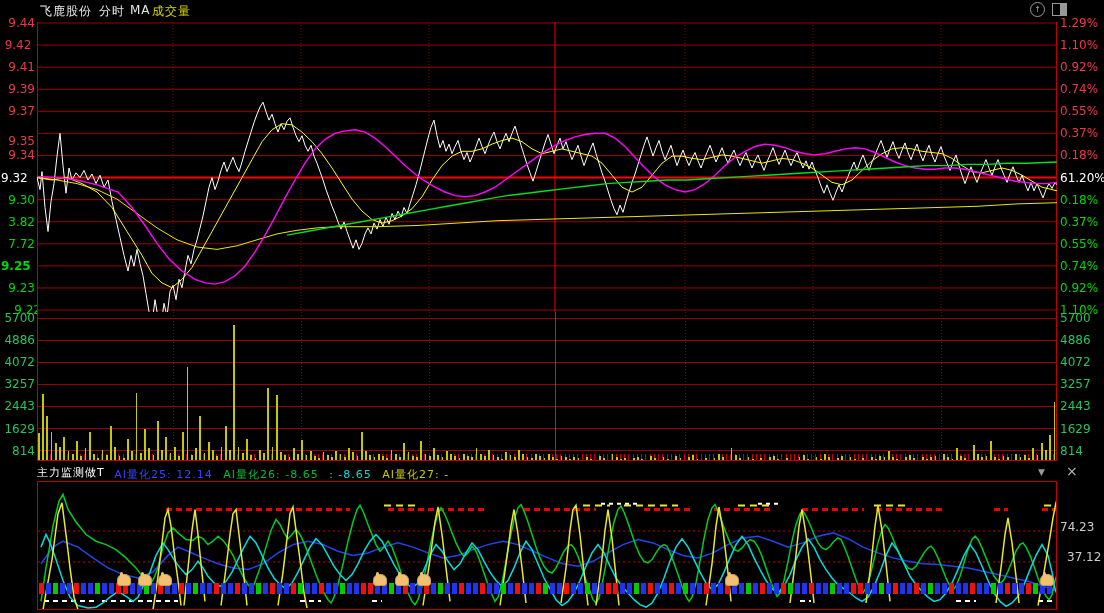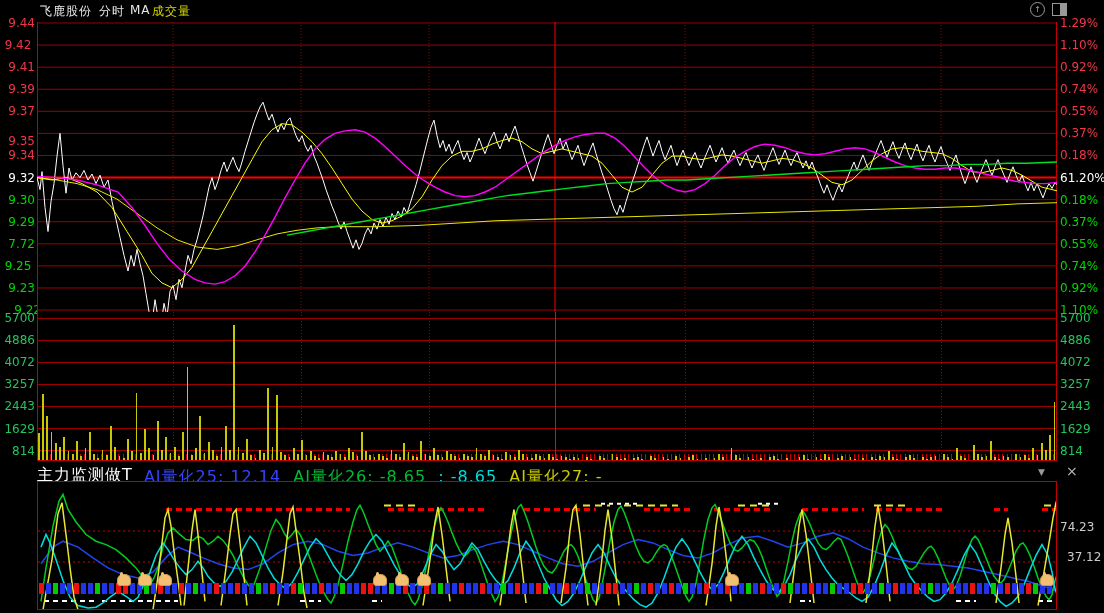--- a/index.html
+++ b/index.html
@@ -8,21 +8,21 @@
   .tbar{position:absolute;left:0;top:0;width:1104px;height:19px;background:#000;}
   .tbar .txt{position:absolute;top:3px;font-size:12px;letter-spacing:1px;}
   .w{color:#e8e8e8}.yl{color:#d8d800}
   .ticon{position:absolute;top:3px;width:13px;height:11px;border:1px solid #999;color:#aaa;
          font-size:8px;line-height:11px;text-align:center;}
   .ticon.circ{border-radius:50%;height:13px;width:13px;line-height:13px;top:2px;}
   .ticon.rect span{display:block;float:right;width:6px;height:11px;background:#999;}
   .axis-label{position:absolute;font-size:12px;line-height:14px;height:14px;white-space:nowrap;}
   .lab-up{color:#f23648}.lab-dn{color:#00d800}.lab-eq{color:#ffffff}.lab-vol{color:#22c55e}.lab-ind{color:#cccccc}
   .panel{position:absolute;background:#000;}
-  .ihdr{position:absolute;left:37px;top:463px;width:1020px;height:18px;background:#000;font-size:16px;}
+  .ihdr{position:absolute;left:37px;top:463px;width:1020px;height:18px;background:#000;font-size:11px;}
   .ihdr span{position:relative;top:2px;margin-right:6px;letter-spacing:1px;}
   .icollapse{position:absolute;left:1038px;top:468px;color:#999;font-size:9px;line-height:9px;cursor:pointer;}
   .iclose{position:absolute;left:1066px;top:464px;color:#bbb;font-size:14px;line-height:14px;cursor:pointer;}
   .hand{position:absolute;width:12px;height:10px;background:#f2c070;border:1px solid #caa050;
         border-radius:6px 6px 3px 3px;}
   .hand:after{content:"";position:absolute;left:2px;top:-3px;width:3px;height:5px;background:#f2c070;
         border-radius:2px;}
   svg{position:absolute;shape-rendering:crispEdges;}
   svg.smooth{shape-rendering:auto;}
 </style>
@@ -43,25 +43,25 @@
   </div>
 
   <div id="lcol">
       <div class="axis-label lab-up" style="left: 1px; top: 16px; width: 34px; text-align: right;">9.44</div>
       <div class="axis-label lab-up" style="left: 1px; top: 38.08px; width: 34px; text-align: center;">9.42</div>
       <div class="axis-label lab-up" style="left: 1px; top: 60.16px; width: 34px; text-align: right;">9.41</div>
       <div class="axis-label lab-up" style="left: 1px; top: 82.24px; width: 34px; text-align: right;">9.39</div>
       <div class="axis-label lab-up" style="left: 1px; top: 104.32px; width: 34px; text-align: right;">9.37</div>
       <div class="axis-label lab-up" style="left: 1px; top: 126.4px; width: 34px; text-align: right; margin-top: 8px;">9.35</div>
       <div class="axis-label lab-up" style="left: 1px; top: 148.48px; width: 34px; text-align: right;">9.34</div>
-      <div class="axis-label lab-eq" style="left: 1px; top: 170.56px; width: 34px; text-align: right;">9.32</div>
+      <div class="axis-label lab-eq" style="left: 1px; top: 170.56px; width: 34px; ">9.32</div>
       <div class="axis-label lab-dn" style="left: 1px; top: 192.64px; width: 34px; text-align: right;">9.30</div>
-      <div class="axis-label lab-dn" style="left: 1px; top: 214.72px; width: 34px; text-align: right;">9.29</div>
+      <div class="axis-label lab-dn" style="left: 1px; top: 214.72px; width: 34px; text-align: right;">3.82</div>
       <div class="axis-label lab-dn" style="left: 1px; top: 236.8px; width: 34px; text-align: right;">7.72</div>
-      <div class="axis-label lab-dn" style="left: 1px; top: 258.88px; width: 34px; text-align: center;">9.25</div>
+      <div class="axis-label lab-dn" style="left: 1px; top: 258.88px; width: 34px; text-align: left; font-weight: bold;">9.25</div>
       <div class="axis-label lab-dn" style="left: 1px; top: 280.96px; width: 34px; text-align: right;">9.23</div>
       <div class="axis-label lab-dn" style="left: 1px; top: 303.04px; width: 34px; text-align: right; margin-left: 6px;">9.22</div>
       <div class="axis-label lab-vol" style="left: 1px; top: 311px; width: 34px; text-align: right;">5700</div>
       <div class="axis-label lab-vol" style="left: 1px; top: 333.1px; width: 34px; text-align: right;">4886</div>
       <div class="axis-label lab-vol" style="left: 1px; top: 355.2px; width: 34px; text-align: right;">4072</div>
       <div class="axis-label lab-vol" style="left: 1px; top: 377.3px; width: 34px; text-align: right;">3257</div>
       <div class="axis-label lab-vol" style="left: 1px; top: 399.4px; width: 34px; text-align: right;">2443</div>
       <div class="axis-label lab-vol" style="left: 1px; top: 421.5px; width: 34px; text-align: right;">1629</div>
       <div class="axis-label lab-vol" style="left: 1px; top: 443.6px; width: 34px; text-align: right;">814</div>
     </div>

